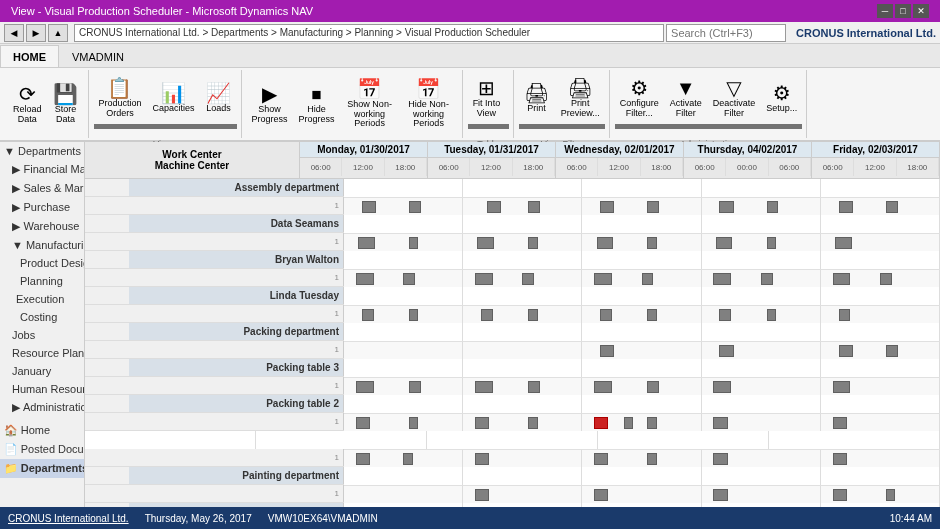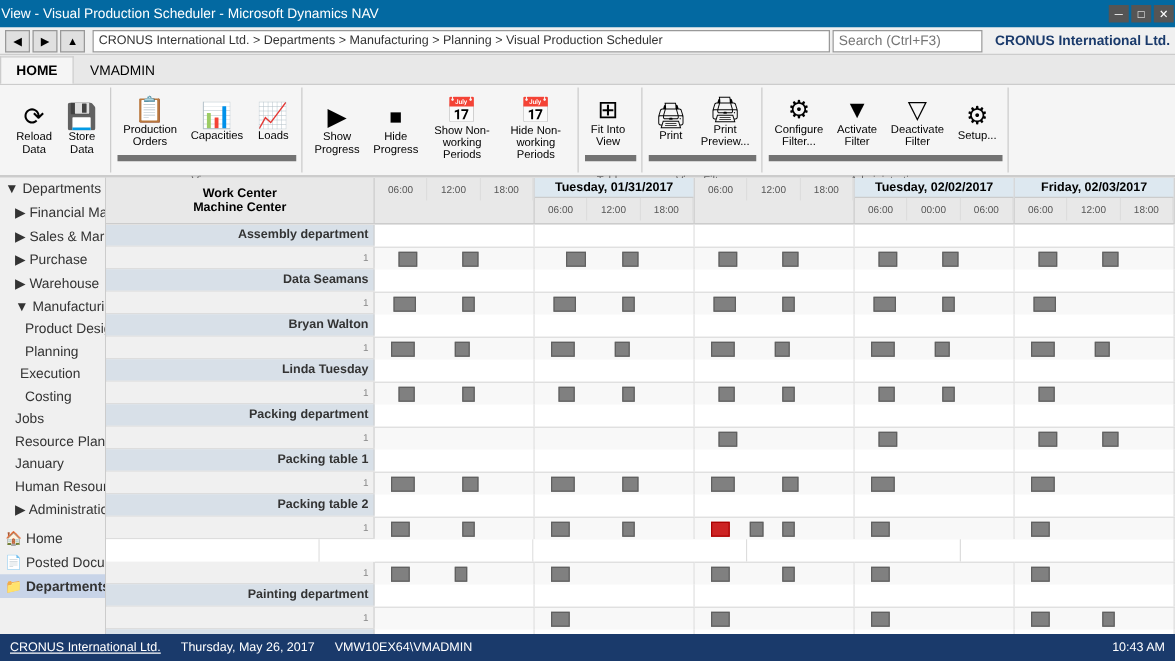--- a/index.html
+++ b/index.html
@@ -1,26 +1,26 @@
 <!DOCTYPE html>
 <html><head>
   <meta charset="utf-8">
   <style>
     * { margin: 0; padding: 0; box-sizing: border-box; }
     body { font-family: 'Segoe UI', Tahoma, Geneva, Verdana, sans-serif; font-size: 11px; background: #f0f0f0; overflow: hidden; }
     
     
     .title-bar {
-      background: #0369a1;
+      background: #a21caf;
       color: white;
       height: 22px;
       display: flex;
       align-items: center;
       justify-content: space-between;
-      padding: 0 1px;
+      padding: 0 11px;
       font-size: 11px;
     }
     .title-bar-controls { display: flex; gap: 2px; }
     .title-btn { width: 16px; height: 14px; background: #555; border: none; color: white; font-size: 9px; cursor: pointer; display: flex; align-items: center; justify-content: center; }
     
     
     .menu-bar {
       background: #f0f0f0;
       height: 22px;
       display: flex;
@@ -213,20 +213,21 @@
       width: 215px;
       min-width: 215px;
       background: #f0f0f0;
       border-right: 1px solid #ccc;
       font-size: 10px;
       padding: 1px 4px;
       display: flex;
       align-items: center;
       justify-content: flex-end;
       color: #333;
+      margin-left: 44px;
     }
     .gantt-row-label.section-header {
       background: #d8e0e8;
       font-weight: bold;
       justify-content: flex-end;
     }
     .gantt-row-label .row-num {
       font-size: 8px;
       color: #888;
       margin-left: 4px;
@@ -432,43 +433,45 @@
 
   <div class="content-area">
     <div class="gantt-container" id="gantt-container">
     <div class="gantt-header">
           <div class="gantt-label-col">
             <span style="font-size:10px;font-weight:bold;">Work Center</span>
             <span style="font-size:10px;font-weight:bold;">Machine Center</span>
           </div>
           <div class="gantt-days">
             <div class="gantt-day">
+              <div class="gantt-day-label">Monday, 01/30/2017</div>
               <div class="gantt-day-hours">
                 <div class="gantt-hour">06:00</div>
                 <div class="gantt-hour">12:00</div>
                 <div class="gantt-hour">18:00</div>
               </div>
             </div>
             <div class="gantt-day">
               <div class="gantt-day-label">Tuesday, 01/31/2017</div>
               <div class="gantt-day-hours">
                 <div class="gantt-hour">06:00</div>
                 <div class="gantt-hour">12:00</div>
                 <div class="gantt-hour">18:00</div>
               </div>
             </div>
             <div class="gantt-day">
+              <div class="gantt-day-label">Wednesday, 02/01/2017</div>
               <div class="gantt-day-hours">
                 <div class="gantt-hour">06:00</div>
                 <div class="gantt-hour">12:00</div>
                 <div class="gantt-hour">18:00</div>
               </div>
             </div>
             <div class="gantt-day">
-              <div class="gantt-day-label">Tuesday, 02/02/2017</div>
+              <div class="gantt-day-label">Thursday, 04/02/2017</div>
               <div class="gantt-day-hours">
                 <div class="gantt-hour">06:00</div>
                 <div class="gantt-hour">00:00</div>
                 <div class="gantt-hour">06:00</div>
               </div>
             </div>
             <div class="gantt-day">
               <div class="gantt-day-label">Friday, 02/03/2017</div>
               <div class="gantt-day-hours">
                 <div class="gantt-hour">06:00</div>
@@ -647,21 +650,21 @@
             <div class="gantt-row-content capacity" style="flex: 1 1 0%; position: relative; border-right: 1px solid rgb(221, 221, 221); height: 18px;">
               <div style="position: absolute; height: 12px; top: 3px; left: 15%; width: 12%; background: rgb(128, 128, 128); border: 1px solid rgb(96, 96, 96);"></div>
             </div>
             <div class="gantt-row-content capacity" style="flex: 1 1 0%; position: relative; border-right: 1px solid rgb(221, 221, 221); height: 18px;">
               <div style="position: absolute; height: 12px; top: 3px; left: 15%; width: 12%; background: rgb(128, 128, 128); border: 1px solid rgb(96, 96, 96);"></div>
               <div style="position: absolute; height: 12px; top: 3px; left: 55%; width: 10%; background: rgb(128, 128, 128); border: 1px solid rgb(96, 96, 96);"></div>
             </div>
           </div>
         </div>
         <div class="gantt-row">
-          <div class="gantt-row-label section-header">Packing table 1</div>
+          <div class="gantt-row-label section-header">Packing table 3</div>
           <div style="flex: 1 1 0%; display: flex; border-bottom: 1px solid rgb(224, 224, 224);">
             <div class="gantt-row-content" style="flex: 1 1 0%; position: relative; border-right: 1px solid rgb(221, 221, 221); height: 18px;"></div>
             <div class="gantt-row-content" style="flex: 1 1 0%; position: relative; border-right: 1px solid rgb(221, 221, 221); height: 18px;"></div>
             <div class="gantt-row-content" style="flex: 1 1 0%; position: relative; border-right: 1px solid rgb(221, 221, 221); height: 18px;"></div>
             <div class="gantt-row-content" style="flex: 1 1 0%; position: relative; border-right: 1px solid rgb(221, 221, 221); height: 18px;"></div>
             <div class="gantt-row-content" style="flex: 1 1 0%; position: relative; border-right: 1px solid rgb(221, 221, 221); height: 18px;"></div>
           </div>
         </div>
         <div class="gantt-row">
           <div class="gantt-row-label">
@@ -799,14 +802,14 @@
           </div>
         </div>
       </div>
   </div>
 </div>
 
 <div class="status-bar">
   <span style="color:white;text-decoration:underline;cursor:pointer;">CRONUS International Ltd.</span>
   <span>Thursday, May 26, 2017</span>
   <span>VMW10EX64\VMADMIN</span>
-  <span style="margin-left:auto;">10:43 AM</span>
+  <span style="margin-left:auto;">10:44 AM</span>
 </div>
 
 </body></html>

